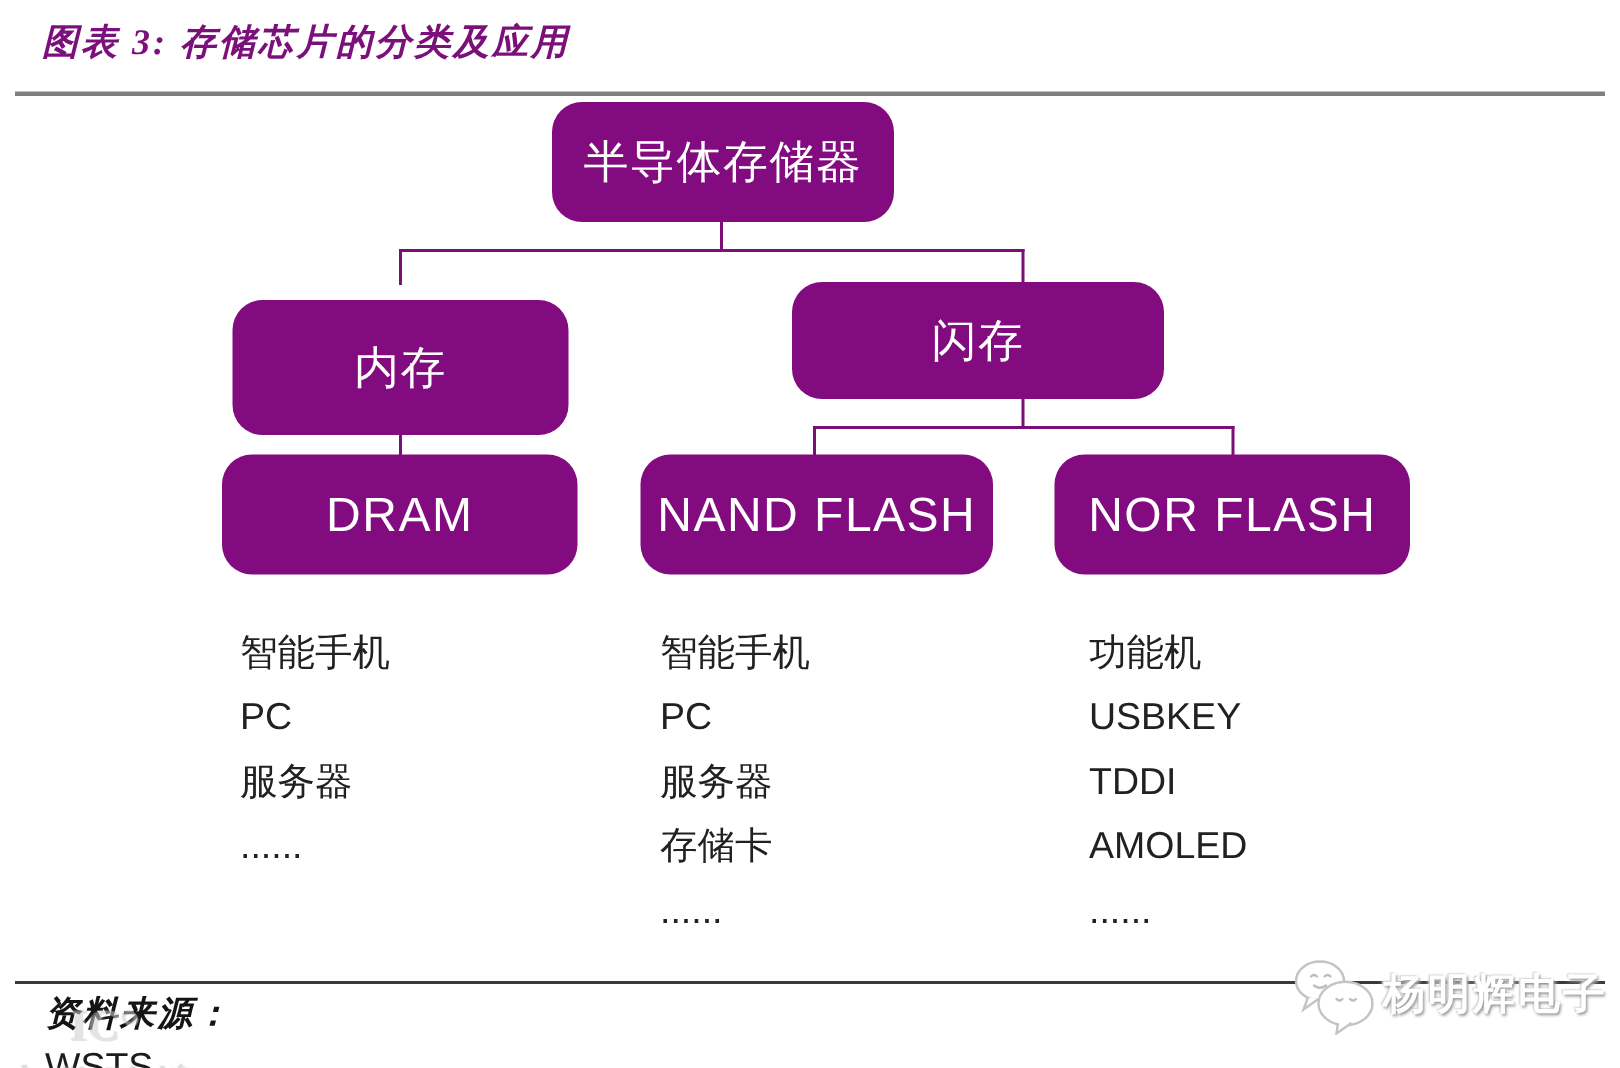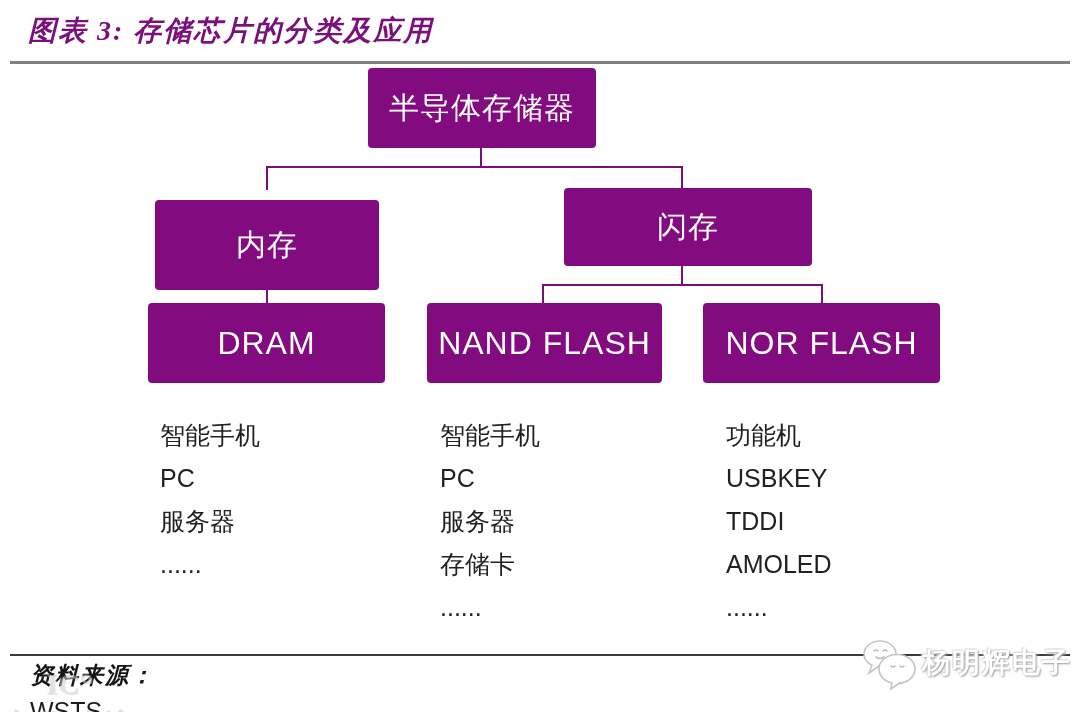--- a/index.html
+++ b/index.html
@@ -5,36 +5,36 @@
   html,body{margin:0;padding:0;background:#fff;}
   #stage{
     position:relative;width:1080px;height:712px;background:#ffffff;
     overflow:hidden;font-family:"Liberation Sans",sans-serif;
   }
   
   .chart-title{
     position:absolute;left:28px;top:12px;
     font-family:"Liberation Serif",serif;
     font-weight:bold;font-style:italic;
-    font-size:28px;color:#7b107b;letter-spacing:2px;white-space:nowrap;
+    font-size:24px;color:#7b107b;letter-spacing:2px;white-space:nowrap;
   }
   .title-rule{
     position:absolute;left:10px;top:61px;width:1060px;height:3px;background:#7f7f7f;
   }
   
   .node{
-    position:absolute;background:#830b80;border-radius:4px;
+    position:absolute;background:#830b80;border-radius:20px;
     display:flex;align-items:center;justify-content:center;
     color:#ffffff;box-sizing:border-box;
   }
   .node.cn{font-size:30px;letter-spacing:1px;}
   .node.en{font-size:32px;letter-spacing:1px;}
   #box-root {left:368px;top:68px; width:228px;height:80px;}
   #box-mem  {left:155px;top:200px;width:224px;height:90px;}
-  #box-flash{left:564px;top:188px;width:248px;height:78px;}
+  #box-flash{left:528px;top:188px;width:248px;height:78px;}
   #box-dram {left:148px;top:303px;width:237px;height:80px;}
   #box-nand {left:427px;top:303px;width:235px;height:80px;}
   #box-nor  {left:703px;top:303px;width:237px;height:80px;}
   
   .conn{position:absolute;background:#7a0f78;}
   #c-root-v {left:480px;top:148px;width:2px;height:20px;}
   #c-l2-h   {left:266px;top:166px;width:417px;height:2px;}
   #c-mem-v  {left:266px;top:166px;width:2px;height:24px;}
   #c-flash-v{left:681px;top:166px;width:2px;height:24px;}
   #c-dram-v {left:266px;top:264px;width:2px;height:41px;}

